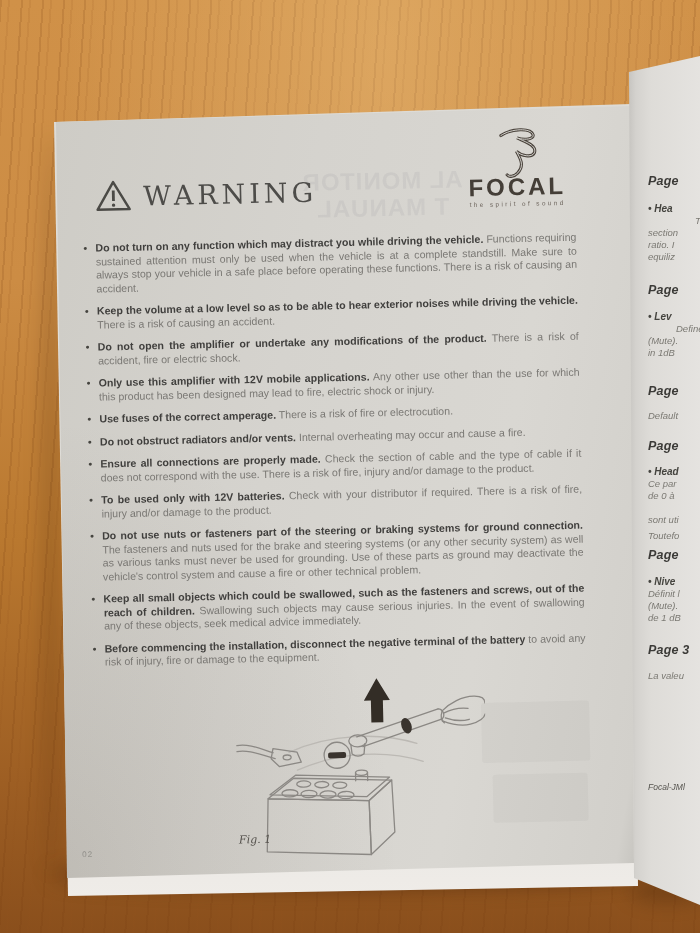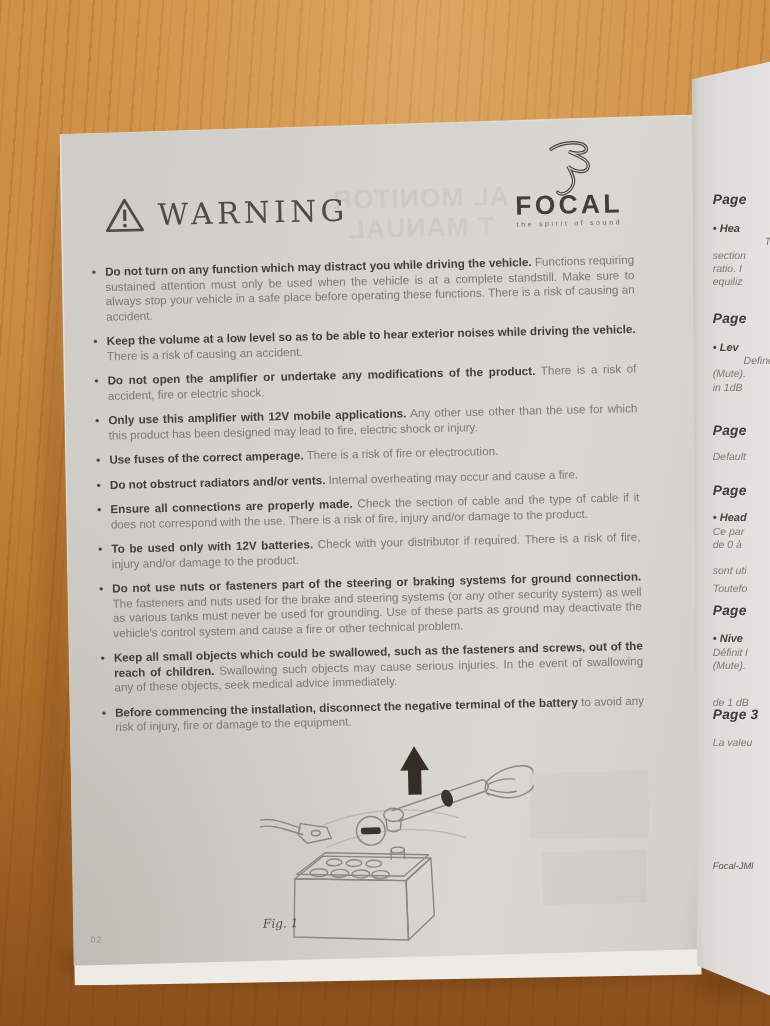--- a/index.html
+++ b/index.html
@@ -181,19 +181,19 @@
     <div class="rp rp-h" style="top:383px;">Page</div>
     <div class="rp rp-b" style="top:410px;text-align:center;">• Head</div>
     <div class="rp rp-r" style="top:422px;">Ce par</div>
     <div class="rp rp-r" style="top:434px;">de 0 à</div>
     <div class="rp rp-r" style="top:446px;margin-top:28px;">Toutefo</div>
     <div class="rp rp-r" style="top:458px;">sont uti</div>
     <div class="rp rp-h" style="top:492px;">Page</div>
     <div class="rp rp-b" style="top:520px;">• Nive</div>
     <div class="rp rp-r" style="top:532px;text-align:center;">Définit l</div>
     <div class="rp rp-r" style="top:544px;">(Mute).</div>
-    <div class="rp rp-r" style="top:556px;margin-top:22px;">de 1 dB</div>
+    <div class="rp rp-r" style="top:556px;">de 1 dB</div>
     <div class="rp rp-h" style="top:587px;">Page 3</div>
     <div class="rp rp-r" style="top:614px;">La valeu</div>
     <div class="rp rp-f" style="top:726px;text-align:right;">Focal-JMl</div>
   </div>
 
 </div>
 
 </body></html>

